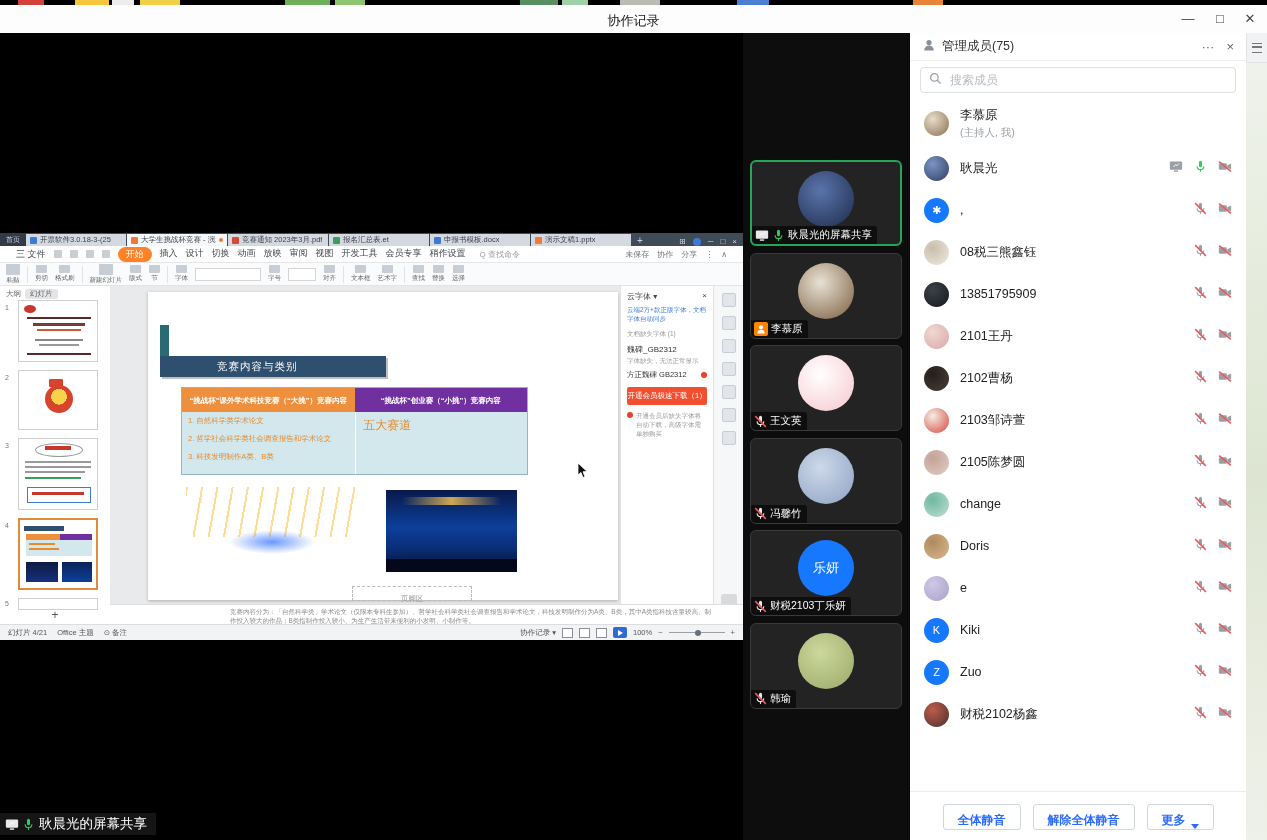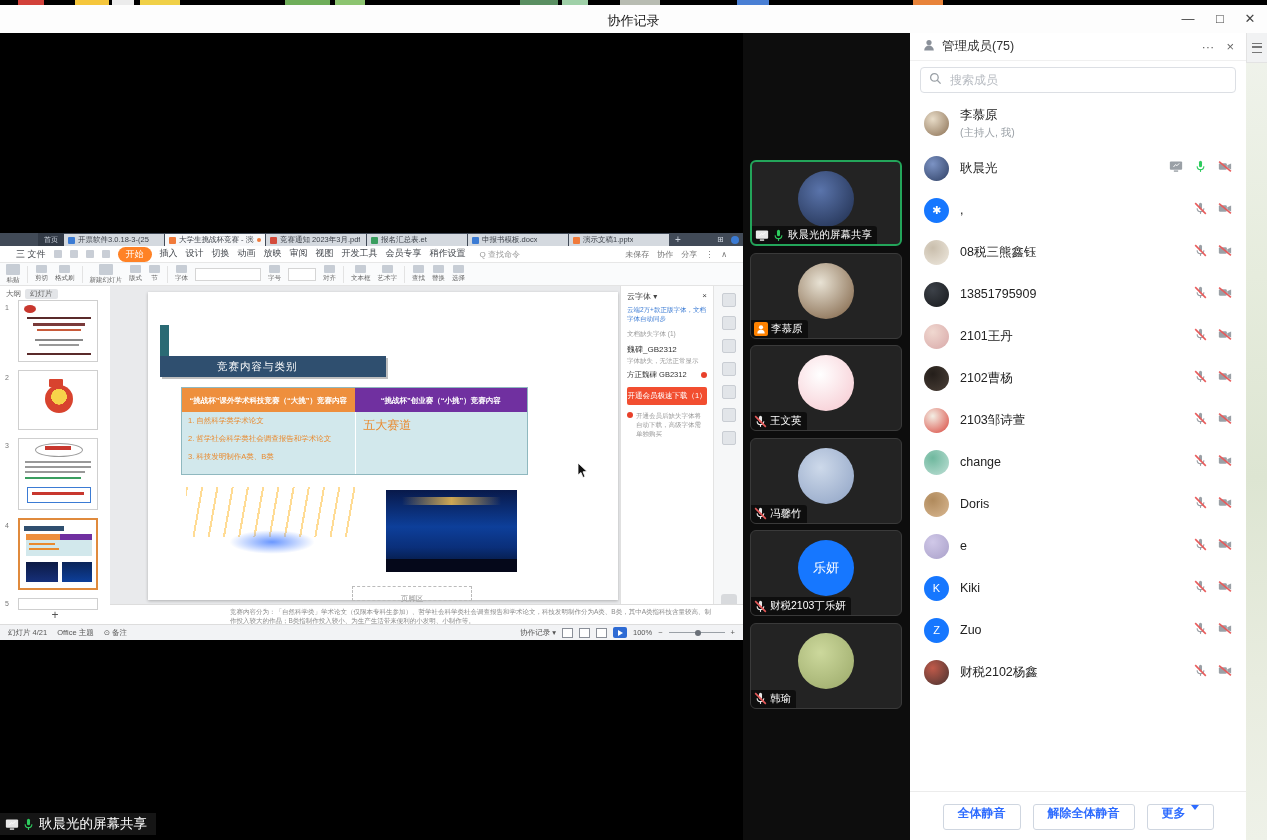--- a/index.html
+++ b/index.html
@@ -11,21 +11,21 @@
   #win-title{left:0;right:0;top:7px;text-align:center;font-size:13px;color:#1a1a1a;}
   .winbtn{top:6px;width:16px;height:16px;color:#444;font-size:13px;line-height:16px;text-align:center;}
   
   .peek{top:0;height:5px;}
   
   #main{left:0;top:33px;width:743px;height:807px;background:#000;}
   #share-chip{left:0;top:780px;height:22px;background:#151515;display:flex;align-items:center;gap:4px;padding:0 9px 0 5px;}
   #share-chip span{color:#fff;font-size:13.5px;}
   
   #wps{left:0;top:200px;width:743px;height:407px;background:#fff;overflow:hidden;}
-  #wps-tabbar{left:0;top:0;width:743px;height:13px;background:#414a57;display:flex;align-items:center;padding-left:38px;}
+  #wps-tabbar{left:0;top:0;width:743px;height:13px;background:#414a57;display:flex;align-items:flex-end;}
   #wps-home{width:26px;height:13px;background:#323a46;color:#cdd4de;font-size:7px;line-height:13px;text-align:center;flex:0 0 auto;}
   .wtab{flex:0 0 auto;width:92px;height:12px;margin:1px 1px 0 0;display:flex;align-items:center;gap:3px;padding:0 4px;background:#d4d9df;overflow:hidden;}
   .wtab.active{background:#f6f7f9;}
   .wtab .tic{width:7px;height:7px;border-radius:1px;flex:0 0 auto;}
   .wtab .tl{font-size:7.5px;color:#3a3f47;white-space:nowrap;overflow:hidden;}
   .wtab .tdot{width:4px;height:4px;border-radius:50%;background:#f07a3a;flex:0 0 auto;margin-left:auto;}
   #wps-tab-plus{width:16px;color:#cdd4de;font-size:10px;text-align:center;flex:0 0 auto;}
   #wps-tab-controls{margin-left:auto;display:flex;align-items:center;gap:7px;padding-right:6px;color:#cdd4de;font-size:8px;}
   .tb-avatar{width:8px;height:8px;border-radius:50%;background:#3b7bd4;}
   #wps-menubar{left:0;top:13px;width:743px;height:17px;background:#fff;border-bottom:1px solid #e7e7e7;display:flex;align-items:center;gap:8px;padding:0 16px;box-sizing:border-box;}
@@ -117,21 +117,21 @@
   #searchwrap input::placeholder{color:#b8bcc2;}
   #member-list{left:0;top:66px;width:336px;height:692px;overflow:hidden;}
   .mrow{display:flex;align-items:center;padding:0 14px;height:42px;}
   .mrow.tall{height:48px;}
   .mavatar{width:25px;height:25px;border-radius:50%;flex:0 0 auto;display:flex;align-items:center;justify-content:center;font-size:11px;}
   .mcol{margin-left:11px;display:flex;flex-direction:column;gap:2px;min-width:0;}
   .mname{font-size:12.5px;color:#222;white-space:nowrap;}
   .msub{font-size:10.5px;color:#9aa0a6;}
   .micons{margin-left:auto;display:flex;gap:11px;align-items:center;}
   #panel-footer{left:0;top:758px;width:336px;height:49px;border-top:1px solid #ececec;display:flex;align-items:center;justify-content:center;gap:12px;}
-  .pbtn{height:26px;border:1px solid #cfd6e0;border-radius:3px;background:#fff;color:#2d6bff;font-size:12px;font-weight:bold;display:flex;align-items:flex-start;padding:0 14px;gap:5px;}
+  .pbtn{height:26px;border:1px solid #cfd6e0;border-radius:3px;background:#fff;color:#2d6bff;font-size:12px;font-weight:bold;display:flex;align-items:flex-end;padding:0 14px;gap:5px;}
   .caret{width:0;height:0;border-left:4px solid transparent;border-right:4px solid transparent;border-top:5px solid #2d6bff;}
   
   #edge-strip{left:1246px;top:33px;width:21px;height:807px;background:linear-gradient(180deg,#f0f3ec 0%,#e6ecdd 30%,#dde5d2 55%,#e8ecdf 80%,#eef1e8 100%);}
   #collapse-btn{left:1246px;top:33px;width:21px;height:30px;background:#f1f2f3;border-left:1px solid #e3e3e3;border-bottom:1px solid #e3e3e3;display:flex;align-items:center;justify-content:center;box-sizing:border-box;}
   .hamb{width:10px;height:8px;border-top:1.5px solid #777;border-bottom:1.5px solid #777;position:relative;}
   .hamb:before{content:"";position:absolute;left:0;top:2.6px;width:10px;height:1.5px;background:#777;}
   
   #cursor{left:577px;top:430px;}
 </style>
 </head>
@@ -707,20 +707,39 @@
                 <line x1="1.1" y1="1.1" x2="10.9" y2="10.9" stroke="#e85b5b" stroke-width="1.5"></line>
               </svg></span>
             <span><svg width="14" height="13" viewBox="0 0 13 12">
                 <rect x="0.8" y="2.9" width="7.4" height="6.2" rx="1.2" fill="#9aa0a6"></rect>
                 <polygon points="8.6,4.9 12.2,3.1 12.2,8.9 8.6,7.1" fill="#9aa0a6"></polygon>
                 <line x1="1" y1="1.4" x2="12" y2="10.6" stroke="#e85b5b" stroke-width="1.5"></line>
               </svg></span>
           </div>
         </div>
         <div class="mrow">
+          <div class="mavatar" style="background:radial-gradient(circle at 35% 32%, #c4a298, #e2cdc6);color:#fff;"></div>
+          <div class="mcol">
+            <span class="mname">2105陈梦圆</span>
+          </div>
+          <div class="micons">
+            <span><svg width="13" height="13" viewBox="0 0 12 12">
+                <rect x="4.6" y="0.8" width="2.8" height="5.8" rx="1.4" fill="#9aa0a6"></rect>
+                <path d="M2.9 5.8a3.1 3.1 0 0 0 6.2 0" fill="none" stroke="#9aa0a6" stroke-width="1"></path>
+                <line x1="6" y1="9" x2="6" y2="11" stroke="#9aa0a6" stroke-width="1"></line>
+                <line x1="1.1" y1="1.1" x2="10.9" y2="10.9" stroke="#e85b5b" stroke-width="1.5"></line>
+              </svg></span>
+            <span><svg width="14" height="13" viewBox="0 0 13 12">
+                <rect x="0.8" y="2.9" width="7.4" height="6.2" rx="1.2" fill="#9aa0a6"></rect>
+                <polygon points="8.6,4.9 12.2,3.1 12.2,8.9 8.6,7.1" fill="#9aa0a6"></polygon>
+                <line x1="1" y1="1.4" x2="12" y2="10.6" stroke="#e85b5b" stroke-width="1.5"></line>
+              </svg></span>
+          </div>
+        </div>
+        <div class="mrow">
           <div class="mavatar" style="background:radial-gradient(circle at 35% 32%, #6fb89e, #bfe0d6);color:#fff;"></div>
           <div class="mcol">
             <span class="mname">change</span>
           </div>
           <div class="micons">
             <span><svg width="13" height="13" viewBox="0 0 12 12">
                 <rect x="4.6" y="0.8" width="2.8" height="5.8" rx="1.4" fill="#9aa0a6"></rect>
                 <path d="M2.9 5.8a3.1 3.1 0 0 0 6.2 0" fill="none" stroke="#9aa0a6" stroke-width="1"></path>
                 <line x1="6" y1="9" x2="6" y2="11" stroke="#9aa0a6" stroke-width="1"></line>
                 <line x1="1.1" y1="1.1" x2="10.9" y2="10.9" stroke="#e85b5b" stroke-width="1.5"></line>

